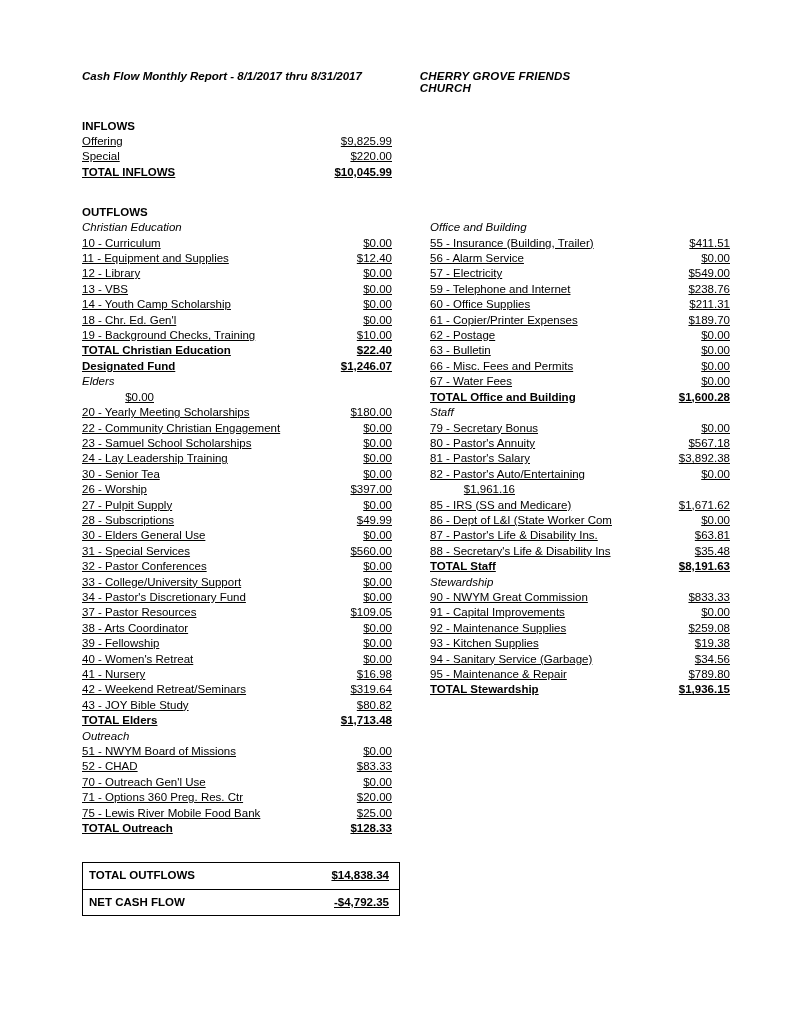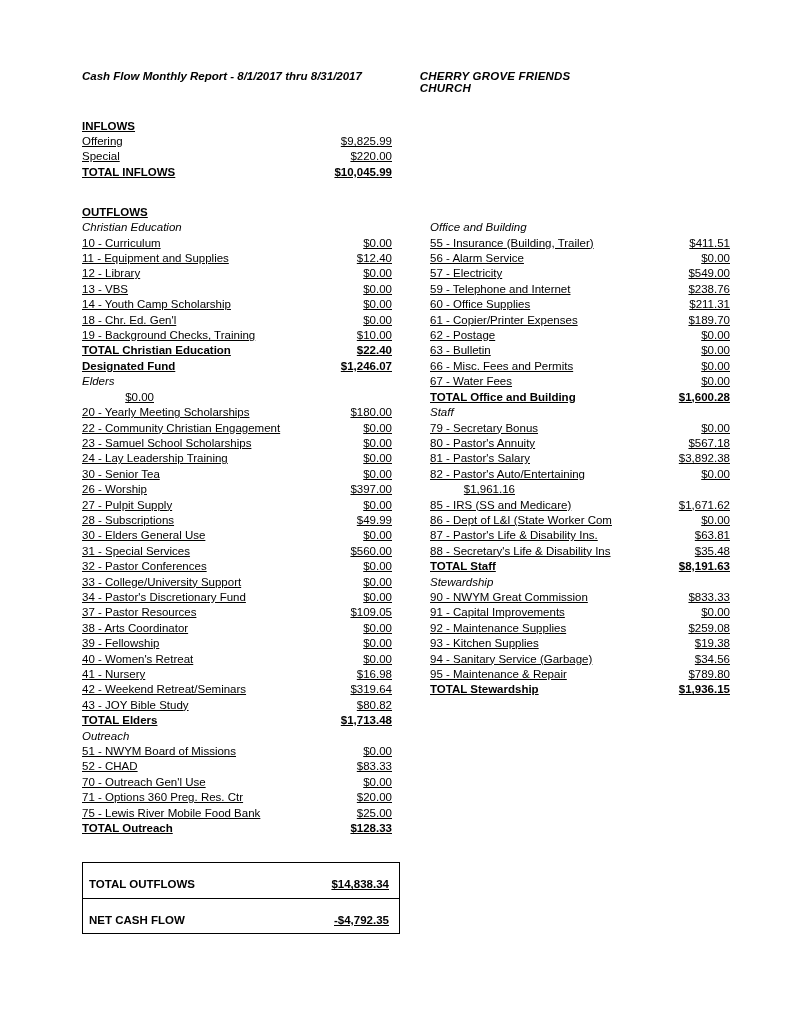--- a/index.html
+++ b/index.html
@@ -33,21 +33,20 @@
     width: 400px;
   }
   .header .org {
     font-style: italic;
     font-weight: bold;
     letter-spacing: 0.2px;
   }
   .section-head {
     font-size: 11.5px;
     font-weight: bold;
-    text-decoration: underline;
     margin-top: 26px;
     margin-bottom: 2px;
   }
   .rows {
     font-size: 11.5px;
     text-decoration: underline;
   }
   .row {
     display: flex;
     line-height: 15.4px;
@@ -100,21 +99,21 @@
   .summary-box {
     margin-top: 26px;
     width: 318px;
     border: 1.5px solid #000;
     box-sizing: border-box;
   }
   .summary-box .srow {
     display: flex;
     font-size: 11.5px;
     font-weight: bold;
-    padding: 14px 7px 5px 6px;
+    padding: 5px 7px 5px 6px;
     line-height: 15.4px;
     align-items: center;
   }
   .summary-box .srow .label { width: 200px; }
   .summary-box .srow .amount { width: 100px; text-align: right; text-decoration: underline; }
   .summary-box .divider {
     border-top: 1.5px solid #000;
   }
 </style>
 </head>

